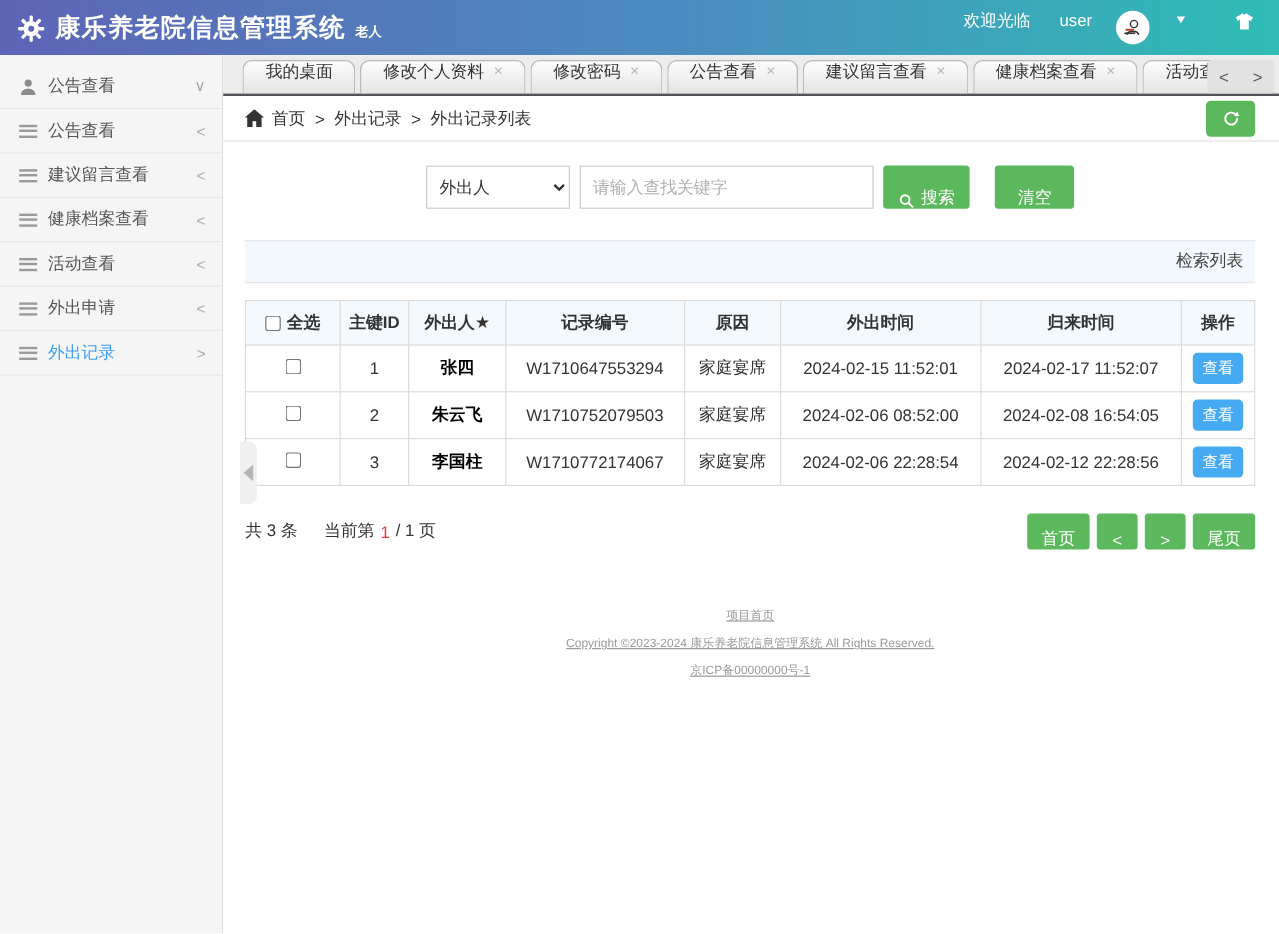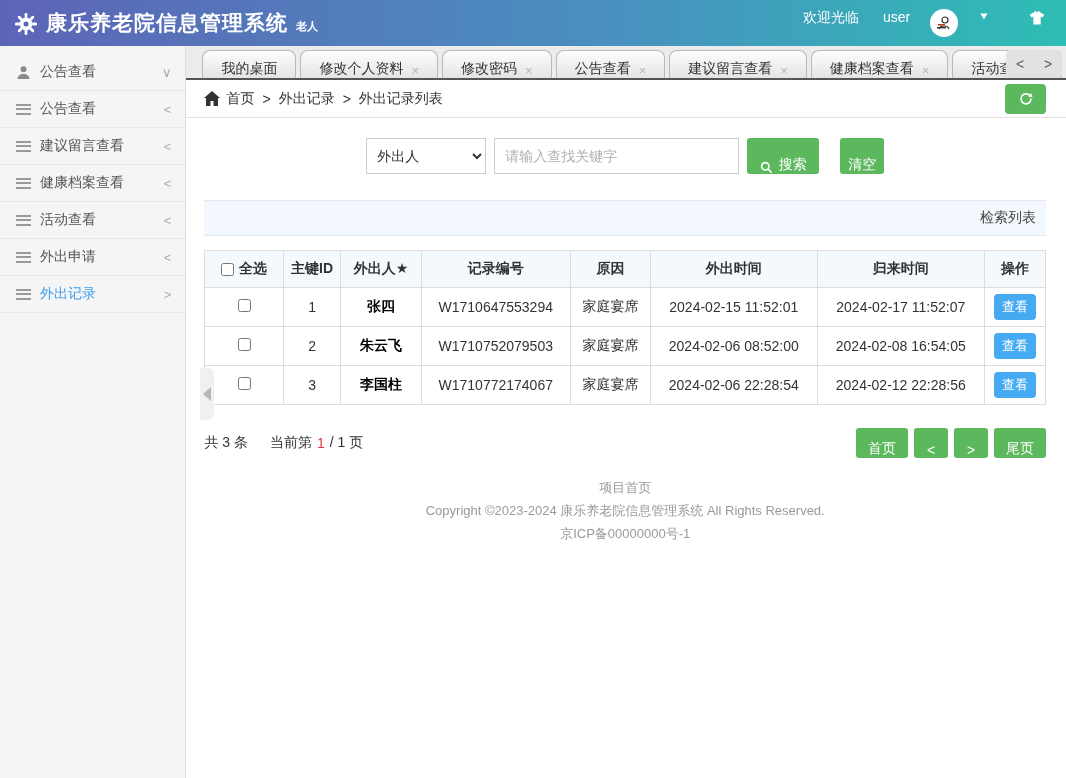--- a/index.html
+++ b/index.html
@@ -32,21 +32,21 @@
   .side-item.active .lbl { color:#3d9df3; }
   .bars { width:15px; height:11px; border-top:2px solid #9a9a9a; border-bottom:2px solid #9a9a9a; position:relative; }
   .bars::after { content:""; position:absolute; left:0; top:2.5px; width:100%; height:2px; background:#9a9a9a; }
   .user-ico { width:15px; height:15px; }
 
   .content { flex:1; position:relative; background:#fff; }
 
   
   .tabstrip { height:34px; background:#ececec; border-bottom:2px solid #515459;
               display:flex; align-items:flex-end; padding-left:16px; position:relative; overflow:hidden; }
-  .tab { height:28px; display:flex; align-items:flex-end; gap:8px; padding:0 18px;
+  .tab { height:28px; display:flex; align-items:flex-start; gap:8px; padding:0 18px;
          background:linear-gradient(#fdfdfd,#e4e4e4); border:1px solid #b9b9b9; border-bottom:none;
          border-radius:8px 8px 0 0; margin-right:4px; font-size:14px; color:#333;
          white-space:nowrap; cursor:pointer; }
   .tab .x { color:#b5b5b5; font-size:13px; cursor:pointer; }
   .tab-arrows { position:absolute; right:4px; top:4px; height:28px; width:56px; background:#e2e2e2;
                 border-radius:4px; display:flex; align-items:center; justify-content:space-around;
                 color:#555; font-size:14px; }
   .tab-arrows span { cursor:pointer; }
 
   
@@ -62,21 +62,21 @@
   
   .search-row { margin-top:20px; display:flex; justify-content:center; align-items:center; height:36px; }
   .search-row select { width:120px; height:36px; border:1px solid #ccc; font-size:14px; color:#333;
                        padding:0 6px; background:#fff; }
   .search-row input { width:245px; height:36px; border:1px solid #ccc; font-size:14px;
                       padding:0 10px; margin-left:8px; color:#333; }
   .search-row input::placeholder { color:#b0b0b0; }
   .btn-green { background:#5cb85c; color:#fff; border:none; border-radius:3px; font-size:14px;
                cursor:pointer; display:inline-flex; align-items:flex-end; justify-content:center; gap:6px; }
   .btn-search { width:72px; height:36px; margin-left:8px; }
-  .btn-clear { width:44px; height:36px; margin-left:21px; }
+  .btn-clear { width:66px; height:36px; margin-left:21px; }
   .mag { width:13px; height:13px; }
 
   
   .listbar { margin-top:26px; height:36px; background:#f2f8fd; border-top:1px solid #e7e7e7;
              border-bottom:1px solid #e7e7e7; display:flex; align-items:center;
              justify-content:flex-end; padding-right:10px; font-size:14px; color:#444; }
 
   
   table { margin-top:14px; width:100%; border-collapse:collapse; font-size:14px; color:#333; }
   th,td { border:1px solid #dcdcdc; text-align:center; }
@@ -92,21 +92,21 @@
 
   
   .pager { margin-top:23px; display:flex; align-items:center; font-size:14px; color:#333; }
   .pager .total { margin-right:22px; }
   .pager .cur { color:#e23c39; margin:0 5px; }
   .pager-btns { margin-left:auto; display:flex; gap:6px; }
   .pager-btns .btn-green { height:30px; font-size:14px; }
   .pg-first,.pg-last { width:52px; } .pg-prev,.pg-next { width:34px; }
 
   
-  .footer { margin-top:18px; text-align:center; color:#9a9a9a; font-size:13px; line-height:23px; }
+  .footer { margin-top:44px; text-align:center; color:#9a9a9a; font-size:10px; line-height:23px;text-decoration:underline; }
   .footer a { color:#9a9a9a; text-decoration:none; cursor:pointer; }
 
   
   .handle { position:absolute; left:200px; top:368px; width:14px; height:52px; background:#f0f0f0;
             border-radius:0 6px 6px 0; display:flex; align-items:center; justify-content:center; cursor:pointer; }
   .handle .tri { width:0; height:0; border-top:7px solid transparent; border-bottom:7px solid transparent;
                  border-right:8px solid #b5b5b5; }
 </style>
 </head>
 <body>

